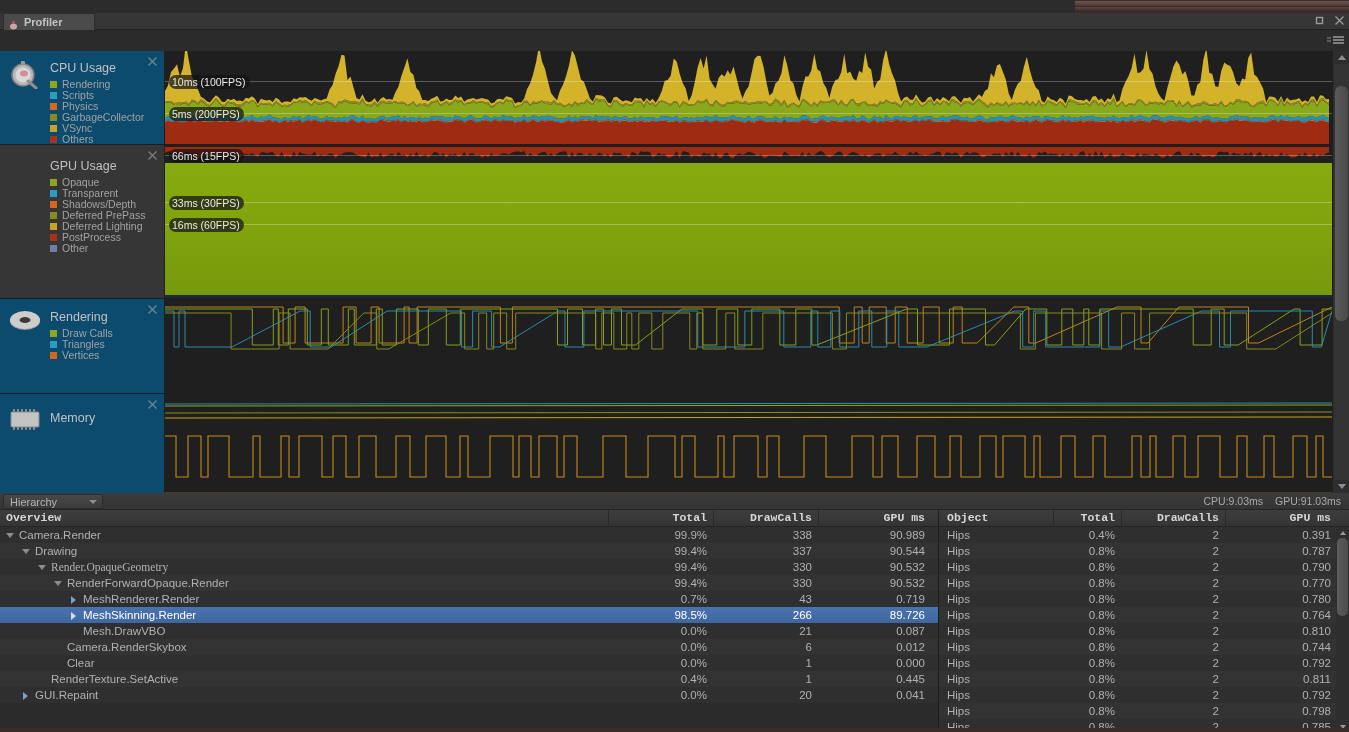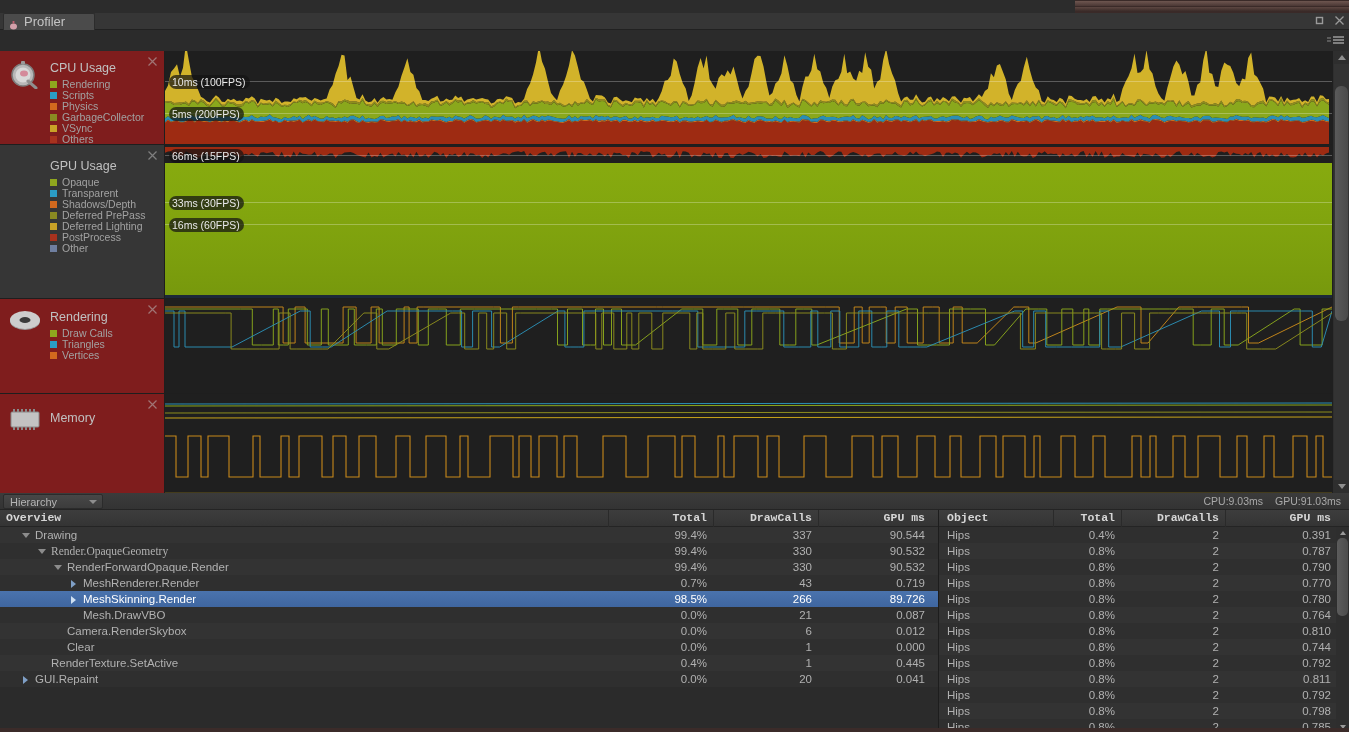--- a/index.html
+++ b/index.html
@@ -18,22 +18,22 @@
       background:linear-gradient(to bottom,#6e5650,#4a3734); }
   .top-sliver .bar2 { position:absolute; left:1075px; top:7px; width:274px; height:4px;
       background:linear-gradient(to bottom,#5d4742,#3b2c29); }
   .top-sliver .fill { position:absolute; left:0; top:0; width:1075px; height:13px; background:#2c2c2c;}
 
   
   .tabbar { position:absolute; left:0; top:13px; width:1349px; height:17px; background:#363636;
      border-bottom:1px solid #212121; }
   .tab { position:absolute; left:3px; top:0px; width:92px; height:17px;
      background:#4b4b4b; border:1px solid #2c2c2c; border-bottom:none;
-     border-radius:2px 2px 0 0; color:#c4c4c4; font-size:13px; line-height:16px;
-     padding-left:20px; cursor:default; }
+     border-radius:2px 2px 0 0; color:#c4c4c4; font-size:11px; line-height:16px;
+     padding-left:20px; cursor:default;font-weight:bold; }
   .tab .tabicon { position:absolute; left:5px; top:4px; width:9px; height:9px; }
   .winbtns { position:absolute; right:4px; top:2px; display:flex; gap:9px; align-items:center; }
   .winbtn { width:11px; height:11px; color:#9a9a9a; font-size:11px; line-height:11px; text-align:center;}
   .winbtn svg { display:block; }
   .hamburger { position:absolute; right:4px; top:18px; width:18px; height:9px; }
 
   
   .toolbar { position:absolute; left:0; top:30px; width:1349px; height:21px;
      background:linear-gradient(to bottom,#3c3c3c,#333333); border-bottom:1px solid #232323;margin-top:44px; }
   .tb-dropdown { position:absolute; left:5px; top:2px; width:120px; height:16px;
@@ -65,21 +65,21 @@
   .arrow-r { width:0;height:0;border-top:4px solid transparent;border-bottom:4px solid transparent;
      border-left:6px solid #9d9d9d; }
   .cur-btn { width:56px; height:17px; background:linear-gradient(to bottom,#4a4a4a,#3e3e3e);
      border:1px solid #2a2a2a; border-left:none; border-radius:0 2px 2px 0; color:#c6c6c6;
      font-size:11px; line-height:15px; text-align:center; }
 
   
   .charts { position:absolute; left:0; top:51px; width:1349px; height:442px; background:#2c2c2c; }
   .chartrow { position:absolute; left:0; width:1349px; border-bottom:1px solid #1e1e1e; }
   .chartside { position:absolute; left:0; top:0; width:165px; height:100%;
-     background:#7f1d1d; border-right:1px solid #1e1e1e; overflow:hidden; }
+     background:#0c4a6e; border-right:1px solid #1e1e1e; overflow:hidden; }
   .chartside.alt { background:#363636; }
   .chartplot { position:absolute; left:165px; top:0; right:17px; height:100%; overflow:hidden; background:#212121;}
   .closeX { position:absolute; right:6px; top:2px; width:11px; height:11px; opacity:.55; }
   .cs-icon { position:absolute; left:8px; top:8px; width:34px; height:30px; }
   .cs-title { position:absolute; left:50px; top:10px; color:#c0c0c0; font-size:12.5px; }
   .legend { position:absolute; left:50px; top:28px; }
   .leg { display:flex; align-items:center; height:11px; margin-bottom:0px; }
   .swatch { width:7px; height:7px; margin-right:5px; display:inline-block; }
   .leg span { font-size:10.5px; color:#a2a2a2; line-height:11px; }
 
@@ -477,20 +477,26 @@
   <div class="tables">
 
     <div class="tbl left">
       <div class="thead">
         <div class="th" style="left:6px;">Overview</div>
         <div class="th sep" style="left:608px; width:105px; text-align:right; padding-right:6px;">Total</div>
         <div class="th sep" style="left:713px; width:105px; text-align:right; padding-right:6px;">DrawCalls</div>
         <div class="th sep" style="left:818px; width:113px; text-align:right; padding-right:6px;">GPU ms</div>
       </div>
       <div class="tbody" id="left-rows">
+          <div class="row odd">
+            <div class="cell-name" style="left:6px;"><span class="foldout"><i class="t-down"></i></span><span style="margin-left:4px;">Camera.Render</span></div>
+            <div class="cell-num" style="left:608px;width:105px;padding-right:6px;">99.9%</div>
+            <div class="cell-num" style="left:713px;width:105px;padding-right:6px;">338</div>
+            <div class="cell-num" style="left:818px;width:113px;padding-right:6px;">90.989</div>
+          </div>
           <div class="row even">
             <div class="cell-name" style="left:22px;"><span class="foldout"><i class="t-down"></i></span><span style="margin-left:4px;">Drawing</span></div>
             <div class="cell-num" style="left:608px;width:105px;padding-right:6px;">99.4%</div>
             <div class="cell-num" style="left:713px;width:105px;padding-right:6px;">337</div>
             <div class="cell-num" style="left:818px;width:113px;padding-right:6px;">90.544</div>
           </div>
           <div class="row odd">
             <div class="cell-name" style="left:38px;"><span class="foldout"><i class="t-down"></i></span><span style="margin-left:4px;font-family:Liberation Serif, serif;">Render.OpaqueGeometry</span></div>
             <div class="cell-num" style="left:608px;width:105px;padding-right:6px;">99.4%</div>
             <div class="cell-num" style="left:713px;width:105px;padding-right:6px;">330</div>

